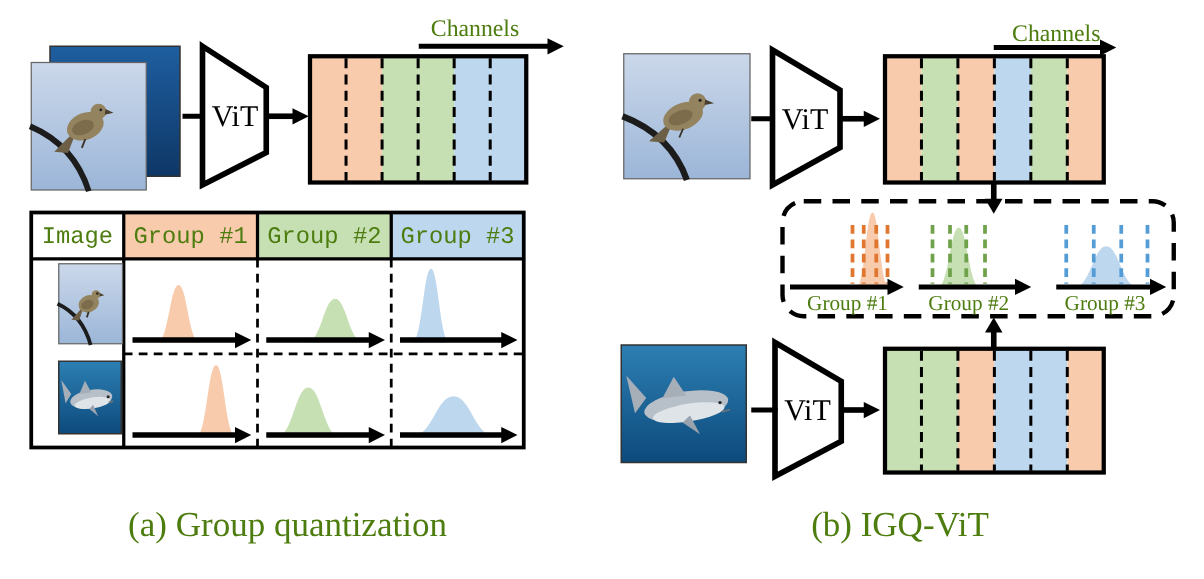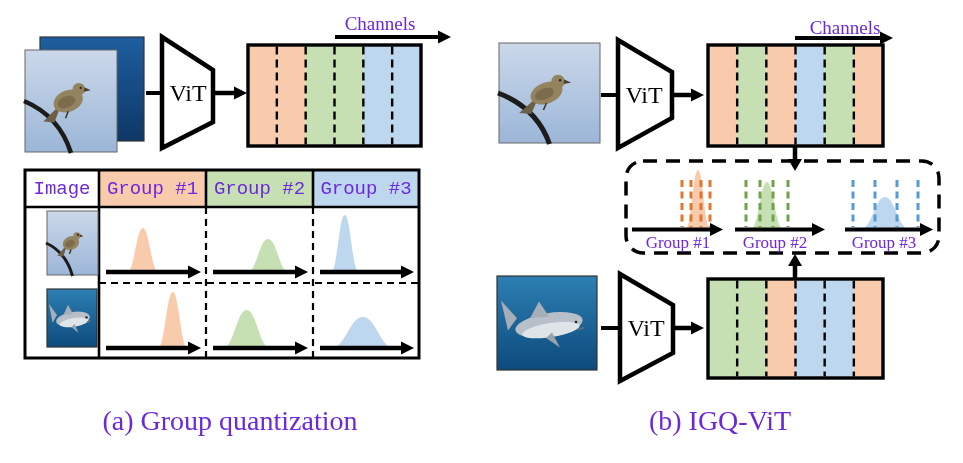--- a/index.html
+++ b/index.html
@@ -1,21 +1,21 @@
 <!DOCTYPE html>
 <html><head>
 <meta charset="utf-8">
 <style>
   html,body{margin:0;padding:0;background:#fff;}
   .stage{
     position:relative;width:963px;height:463px;background:#fff;overflow:hidden;
     font-family:"Liberation Serif","DejaVu Serif",serif;color:#000;
   }
   .stage svg.canvas{position:absolute;left:0;top:0;}
-  .lbl{position:absolute;text-align:center;white-space:nowrap;color:#6d28d9;}
+  .lbl{position:absolute;text-align:center;white-space:nowrap;color:#4d7c0f;}
   .channels{font-size:19px;line-height:21px;}
   .hdr{font-size:19px;line-height:24px;font-family:Liberation Mono, monospace;}
   .grp{font-size:17px;line-height:20px;}
   .cap{font-size:28px;line-height:32px;}
   #gfx text{font-family:"Liberation Serif","DejaVu Serif",serif;font-size:24px;fill:#000;}
 </style>
 </head>
 <body>
 
 <div class="stage">

